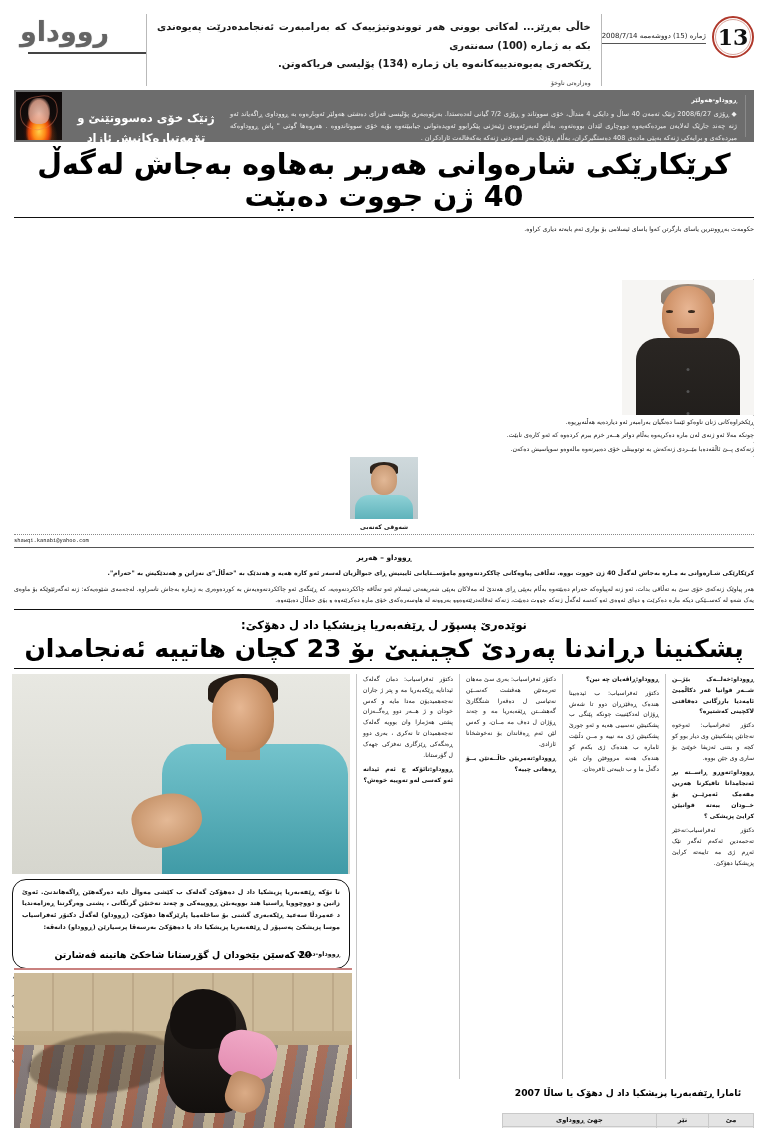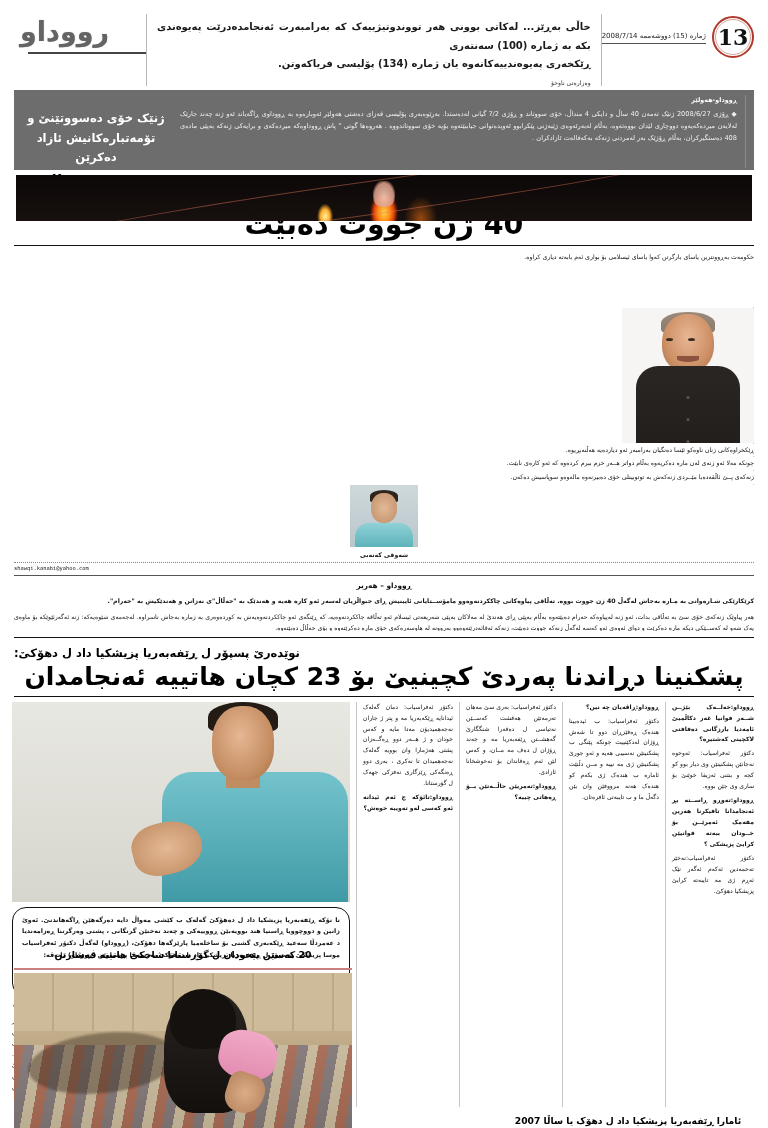--- a/index.html
+++ b/index.html
@@ -111,24 +111,24 @@
     flex: 1 1 auto;
     font-size: 7px;
     color: #222;
     text-align: center;
     white-space: nowrap;
   }
 
   
   .sectionbar {
     margin: 6px 14px 0 14px;
-    height: 80px;
+    height: 52px;
     background: #6d6d6d;
     display: flex;
-    flex-direction: column;
+    flex-direction: row;
     align-items: stretch;
     position: relative;
   }
   .section-title {
     flex: 0 0 120px;
     display: flex; align-items: center; justify-content: center;
     color: #fff;
     font-size: 21px;
     font-weight: bold;
     letter-spacing: -0.5px;
@@ -299,21 +299,21 @@
     font-size: 5.4px; color: #222;
     border-top: 1px dotted #888; border-bottom: 1px solid #555;
     margin-top: 2px; padding: 1px 0; direction: ltr; text-align: left;
     font-family: "DejaVu Sans Mono", monospace;
   }
   .dateline { font-size: 7.4px; font-weight: bold; text-align: center; margin: 3px 0 3px 0; }
 
   
   .kicker2 {
     margin: 8px 14px 0 14px;
-    font-size: 11.5px; font-weight: bold; text-align: left; color: #000;
+    font-size: 11.5px; font-weight: bold; text-align: center; color: #000;
   }
   .headline2 {
     margin: 3px 14px 0 14px;
     font-size: 25px; font-weight: bold; text-align: center; line-height: 1.15;
     letter-spacing: -0.4px;
     border-bottom: 1.4px solid #111;
     padding-bottom: 4px;
   }
   .art2 {
     margin: 5px 14px 0 14px;
@@ -345,21 +345,21 @@
     border: 1.2px solid #111;
     border-radius: 14px;
     padding: 7px 9px;
     font-size: 6.4px; line-height: 1.85; text-align: justify;
     font-weight: bold;
   }
   .pq-sig { text-align: right; font-size: 6.4px; font-weight: bold; margin-top: 15px; }
 
   
   .tablewrap { margin: 8px 14px 0 14px; width: 252px; }
-  .tbl-title { font-size: 9.2px; font-weight: bold; text-align: center; margin-bottom: 9px; }
+  .tbl-title { font-size: 9.2px; font-weight: bold; text-align: center; margin-bottom: 15px; }
   table.stats {
     width: 100%; border-collapse: collapse;
     background: #e9e9e9;
     border: 1px solid #bdbdbd;
   }
   table.stats th, table.stats td {
     border: 1px solid #c9c9c9;
     padding: 2.4px 4px;
     font-size: 6.4px;
     text-align: center;

